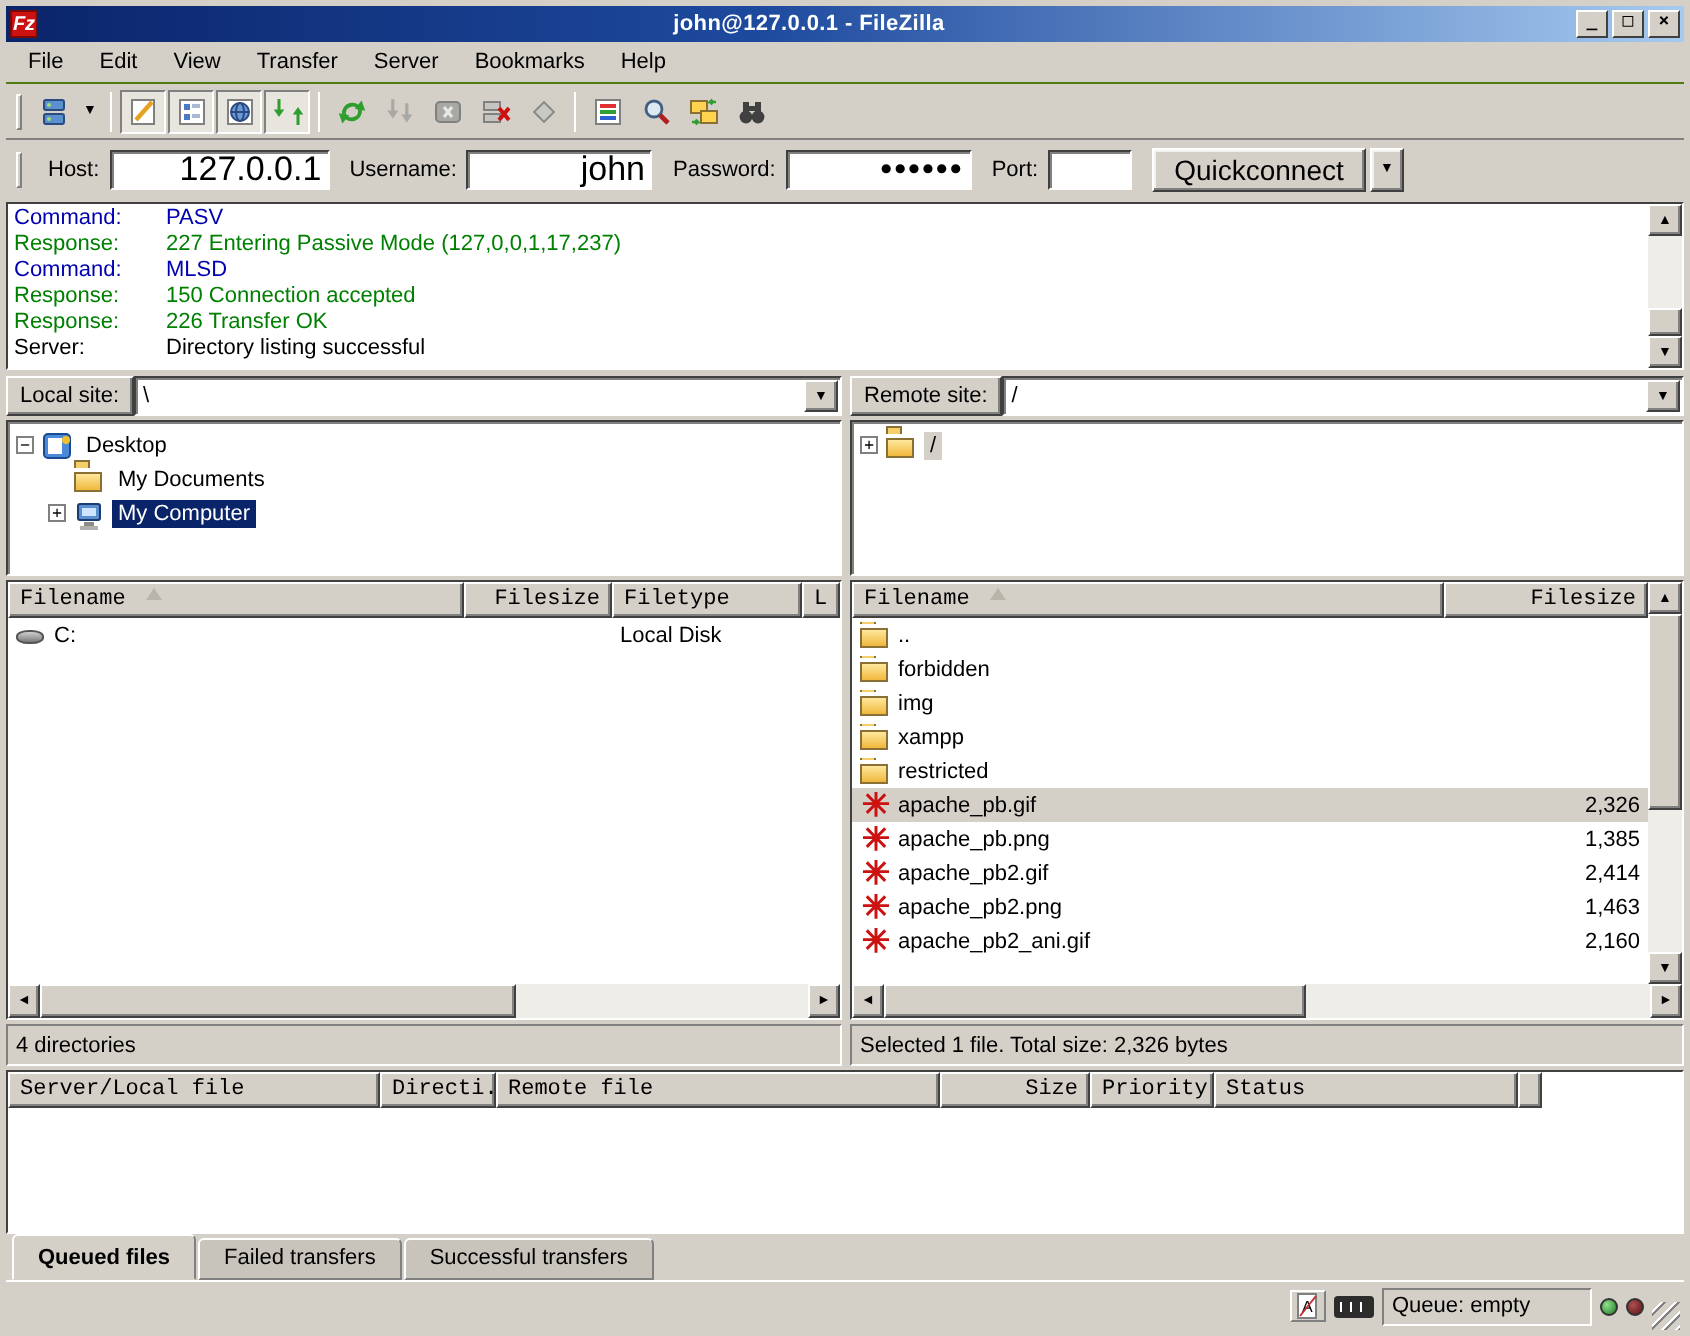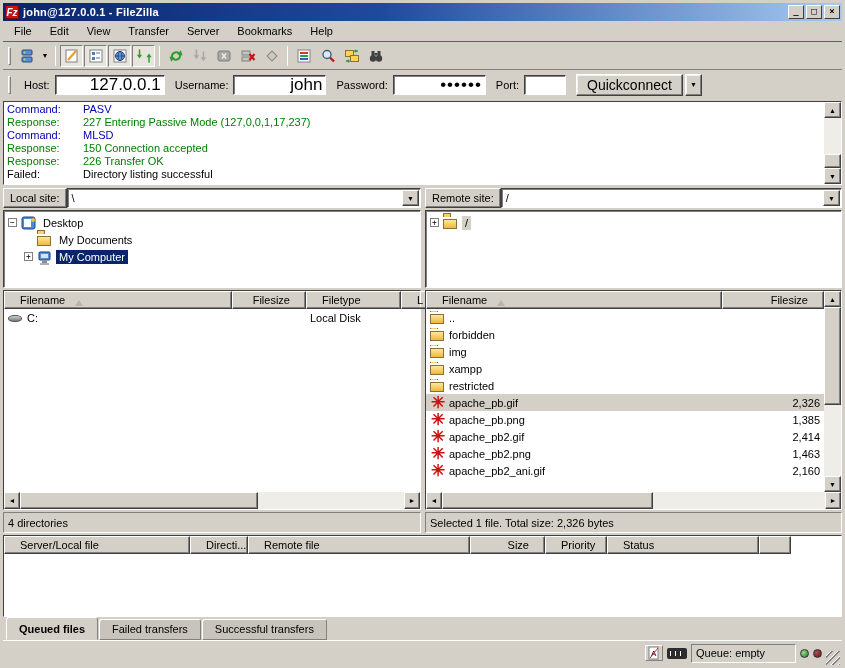--- a/index.html
+++ b/index.html
@@ -7,21 +7,21 @@
   .window {
     width:845px; height:668px; background:#d4d0c8;
     border:3px solid #d4d0c8; outline:1px solid #404040;
     display:flex; flex-direction:column; font-size:11px; color:#000;
   }
   
   .titlebar { height:18px; flex:0 0 18px; background:linear-gradient(90deg,#0a246a 0%,#1e4a9e 45%,#a6caf0 100%);
     display:flex; align-items:center; padding:0 2px; }
   .fz-icon { width:14px; height:14px; background:#cc1111; color:#fff; font-weight:bold; font-size:10px;
     display:flex; align-items:center; justify-content:center; border:1px solid #7a0a0a; font-style:italic; }
-  .title-text { color:#fff; font-weight:bold; margin-left:4px; flex:1; letter-spacing:.2px; }
+  .title-text { color:#fff; font-weight:bold; margin-left:4px; flex:1; letter-spacing:.2px;text-align:center; }
   .winbtn { width:16px; height:14px; background:#d4d0c8; border:1px solid; border-color:#fff #404040 #404040 #fff;
     font-size:9px; line-height:11px; text-align:center; margin-left:2px; font-weight:bold; font-family:"DejaVu Sans Mono",monospace;}
   
   .menubar { height:21px; flex:0 0 21px; display:flex; align-items:center; padding-left:2px; border-bottom:1px solid #4d7c0f; }
   .menu-item { padding:3px 9px; }
   
   .toolbar { height:27px; flex:0 0 27px; display:flex; align-items:center; padding-left:2px; gap:1px; }
   .grip { width:3px; height:18px; border:1px solid; border-color:#fff #808080 #808080 #fff; margin:0 3px; }
   .tbtn { width:23px; height:22px; display:flex; align-items:center; justify-content:center; border:1px solid transparent; }
   .tbtn.pressed { border-color:#808080 #fff #fff #808080; background:#e8e5de; }
@@ -81,21 +81,21 @@
   .tlabel.sel-inactive { background:#d4d0c8; }
   .indent1 { margin-left:16px; }
   
   .listwrap { flex:1; min-height:0; display:flex; flex-direction:column; border:1px solid #404040;
     border-bottom-color:#fff; border-right-color:#fff; box-shadow:inset 1px 1px 0 #808080;
     margin-top:2px; background:#fff; }
   .listmain { flex:1; min-height:0; display:flex; }
   .listcol { flex:1; min-width:0; display:flex; flex-direction:column; }
   .lheader { height:18px; flex:0 0 18px; display:flex; background:#d4d0c8; }
   .hcell { border:1px solid; border-color:#fff #404040 #404040 #fff; box-shadow:inset -1px -1px 0 #808080;
-    padding:2px 15px; display:flex; align-items:flex-end; overflow:hidden; white-space:nowrap; }
+    padding:2px 5px; display:flex; align-items:flex-start; overflow:hidden; white-space:nowrap;font-family:Liberation Mono, monospace; }
   .hcell.r { justify-content:flex-end; }
   .sortarrow { width:0; height:0; border-left:4px solid transparent; border-right:4px solid transparent;
     border-bottom:6px solid #b8b4aa; margin-left:10px; }
   .rows { flex:1; overflow:hidden; background:#fff; }
   .frow { display:flex; height:17px; align-items:center; }
   .frow.sel { background:#d4d0c8; }
   .fcell { overflow:hidden; white-space:nowrap; display:flex; align-items:center; padding:0 4px; }
   .fcell.r { justify-content:flex-end; }
   
   .ico { width:16px; height:14px; position:relative; margin-right:3px; flex:0 0 16px; }
@@ -297,21 +297,21 @@
         </div>
       <div class="logline log-response">
           <span class="llabel">Response:</span>
           <span>150 Connection accepted</span>
         </div>
       <div class="logline log-response">
           <span class="llabel">Response:</span>
           <span>226 Transfer OK</span>
         </div>
       <div class="logline log-status">
-          <span class="llabel">Failed:</span>
+          <span class="llabel">Server:</span>
           <span>Directory listing successful</span>
         </div>
     </div>
     <div class="vscroll">
       <span class="sbtn">▲</span>
       <span class="strack">
           <span class="sthumb" style="position:absolute;left:0;right:0;bottom:0;height:14px;"></span>
         </span>
       <span class="sbtn">▼</span>
     </div>

